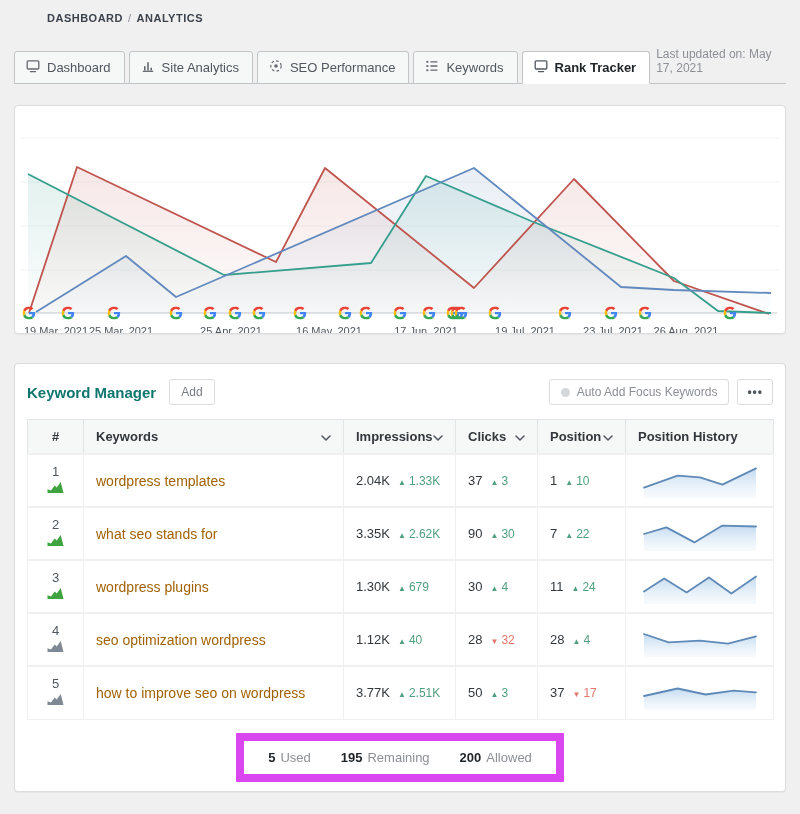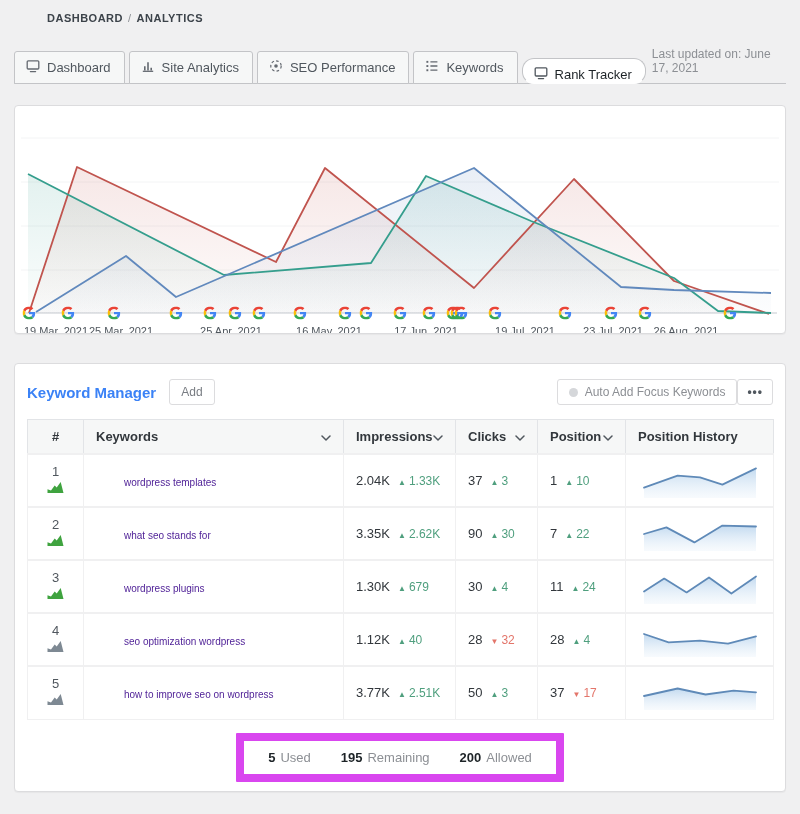--- a/index.html
+++ b/index.html
@@ -9,36 +9,36 @@
 
   
   .breadcrumb { font-size:11px; font-weight:bold; letter-spacing:.5px; color:#3c434a; padding:2px 1px;margin-left:32px; }
   .breadcrumb .sep { color:#8c8f94; font-weight:normal; padding:0 5px; }
 
   
   .tabstrip { margin-top:13px; display:flex; align-items:flex-end; border-bottom:1px solid #c3c4c7; }
   .tab { display:flex; align-items:center; gap:7px; background:#f6f7f7; border:1px solid #c3c4c7;
          border-radius:3px 3px 0 0; padding:7px 13px 7px 11px; font-size:13px; color:#50575e;
          margin:0 4px -1px 0; cursor:pointer; white-space:nowrap; }
-  .tab.active { background:#fff; border-bottom-color:#fff; color:#1d2327; font-weight:normal; padding-bottom:0;border-radius:12px; }
+  .tab.active { background:#fff; border-bottom-color:#fff; color:#1d2327; font-weight:bold; padding-bottom:7px; }
   .tab svg { flex:0 0 auto; }
   .last-updated { margin-left:auto; font-size:12px; color:#8c8f94; padding:8px 2px; }
 
   
   .panel { background:#fff; border:1px solid #dcdcde; border-radius:4px; box-shadow:0 1px 1px rgba(0,0,0,.04); }
   .chart-panel { margin-top:21px; height:229px; overflow:hidden; }
   .km-panel { margin-top:29px; padding-bottom:9px; }
 
   
   .km-header { display:flex; align-items:center; padding:15px 12px 14px 12px; }
-  .km-title { font-size:15px; font-weight:bold; color:#3b82f6; }
+  .km-title { font-size:15px; font-weight:bold; color:#0f766e; }
   .btn { background:#fff; border:1px solid #dcdcde; border-radius:3px; color:#8c8f94;
          font-size:12px; padding:5px 11px; cursor:pointer; display:inline-flex; align-items:center; gap:7px; }
   .add-btn { margin-left:13px; color:#787c82; }
-  .km-actions { margin-left:auto; display:flex; align-items:center; }
+  .km-actions { margin-left:auto; display:flex; gap:8px; align-items:center; }
   .dot { width:9px; height:9px; border-radius:50%; background:#d5d7da; display:inline-block; }
   .more-btn { letter-spacing:1px; font-weight:bold; color:#50575e; padding:5px 9px; }
 
   
   table.km-table { border-collapse:collapse; margin:0 12px; width:746px; table-layout:fixed; }
   .km-table th { background:#f6f7f7; border:1px solid #e2e4e7; font-size:13px; font-weight:bold;
                  color:#32373c; text-align:left; padding:9px 12px; }
   .km-table th .th-inner { display:flex; align-items:center; justify-content:space-between; }
   .km-table th.c-rank { text-align:center; }
   .km-table td { border:1px solid #f0f0f1; border-top:2px solid #f0f0f1; background:#fff; padding:8px 12px; height:53px; }
@@ -46,21 +46,21 @@
   .c-kw    { width:260px; }
   .c-imp   { width:112px; }
   .c-clk   { width:82px; }
   .c-pos   { width:88px; }
   .c-hist  { width:148px; }
   td.c-rank { text-align:center; padding:6px 4px; }
   .rank-num { font-size:13px; color:#50575e; line-height:15px; }
   .trend { display:inline-block; margin-top:1px; }
   .trend.t-up   path { fill:#3fa33f; }
   .trend.t-down path { fill:#7e8993; }
-  .kw-text { font-size:10px; color:#4c1d95; cursor:pointer;margin-left:28px; }
+  .kw-text { font-size:14px; color:#a16207; cursor:pointer; }
   .metric { display:flex; align-items:baseline; gap:8px; }
   .metric .val { font-size:13px; color:#32373c; }
   .delta { font-size:12px; display:inline-flex; align-items:baseline; gap:3px; }
   .delta .arw { font-size:8px; }
   .delta.up   { color:#4f9f7e; }
   .delta.down { color:#e3756a; }
   td.c-hist { padding:5px 13px; }
   svg.spark { display:block; }
 
   
@@ -111,21 +111,21 @@
           </svg></span>
       <span>Keywords</span>
     </div>
     <div class="tab active">
       <span><svg width="14" height="14" viewBox="0 0 14 14">
             <rect x="1.2" y="1.8" width="11.6" height="8.2" rx="1" fill="none" stroke="#50575e" stroke-width="1.3"></rect>
             <path d="M4.4 12.6h5.2" stroke="#50575e" stroke-width="1.3" fill="none" stroke-linecap="round"></path>
           </svg></span>
       <span>Rank Tracker</span>
     </div>
-    <div class="last-updated">Last updated on: June 17, 2021</div>
+    <div class="last-updated">Last updated on: May 17, 2021</div>
   </div>
 
   <div class="panel chart-panel">
     <svg id="rank-chart" width="770" height="253" viewBox="0 0 770 253">
         <defs>
           <linearGradient id="agrad0" x1="0" y1="0" x2="0" y2="1">
             <stop offset="0" stop-color="#c0544e" stop-opacity="0.14"></stop>
             <stop offset="1" stop-color="#c0544e" stop-opacity="0.02"></stop>
           </linearGradient>
           <linearGradient id="agrad1" x1="0" y1="0" x2="0" y2="1">

